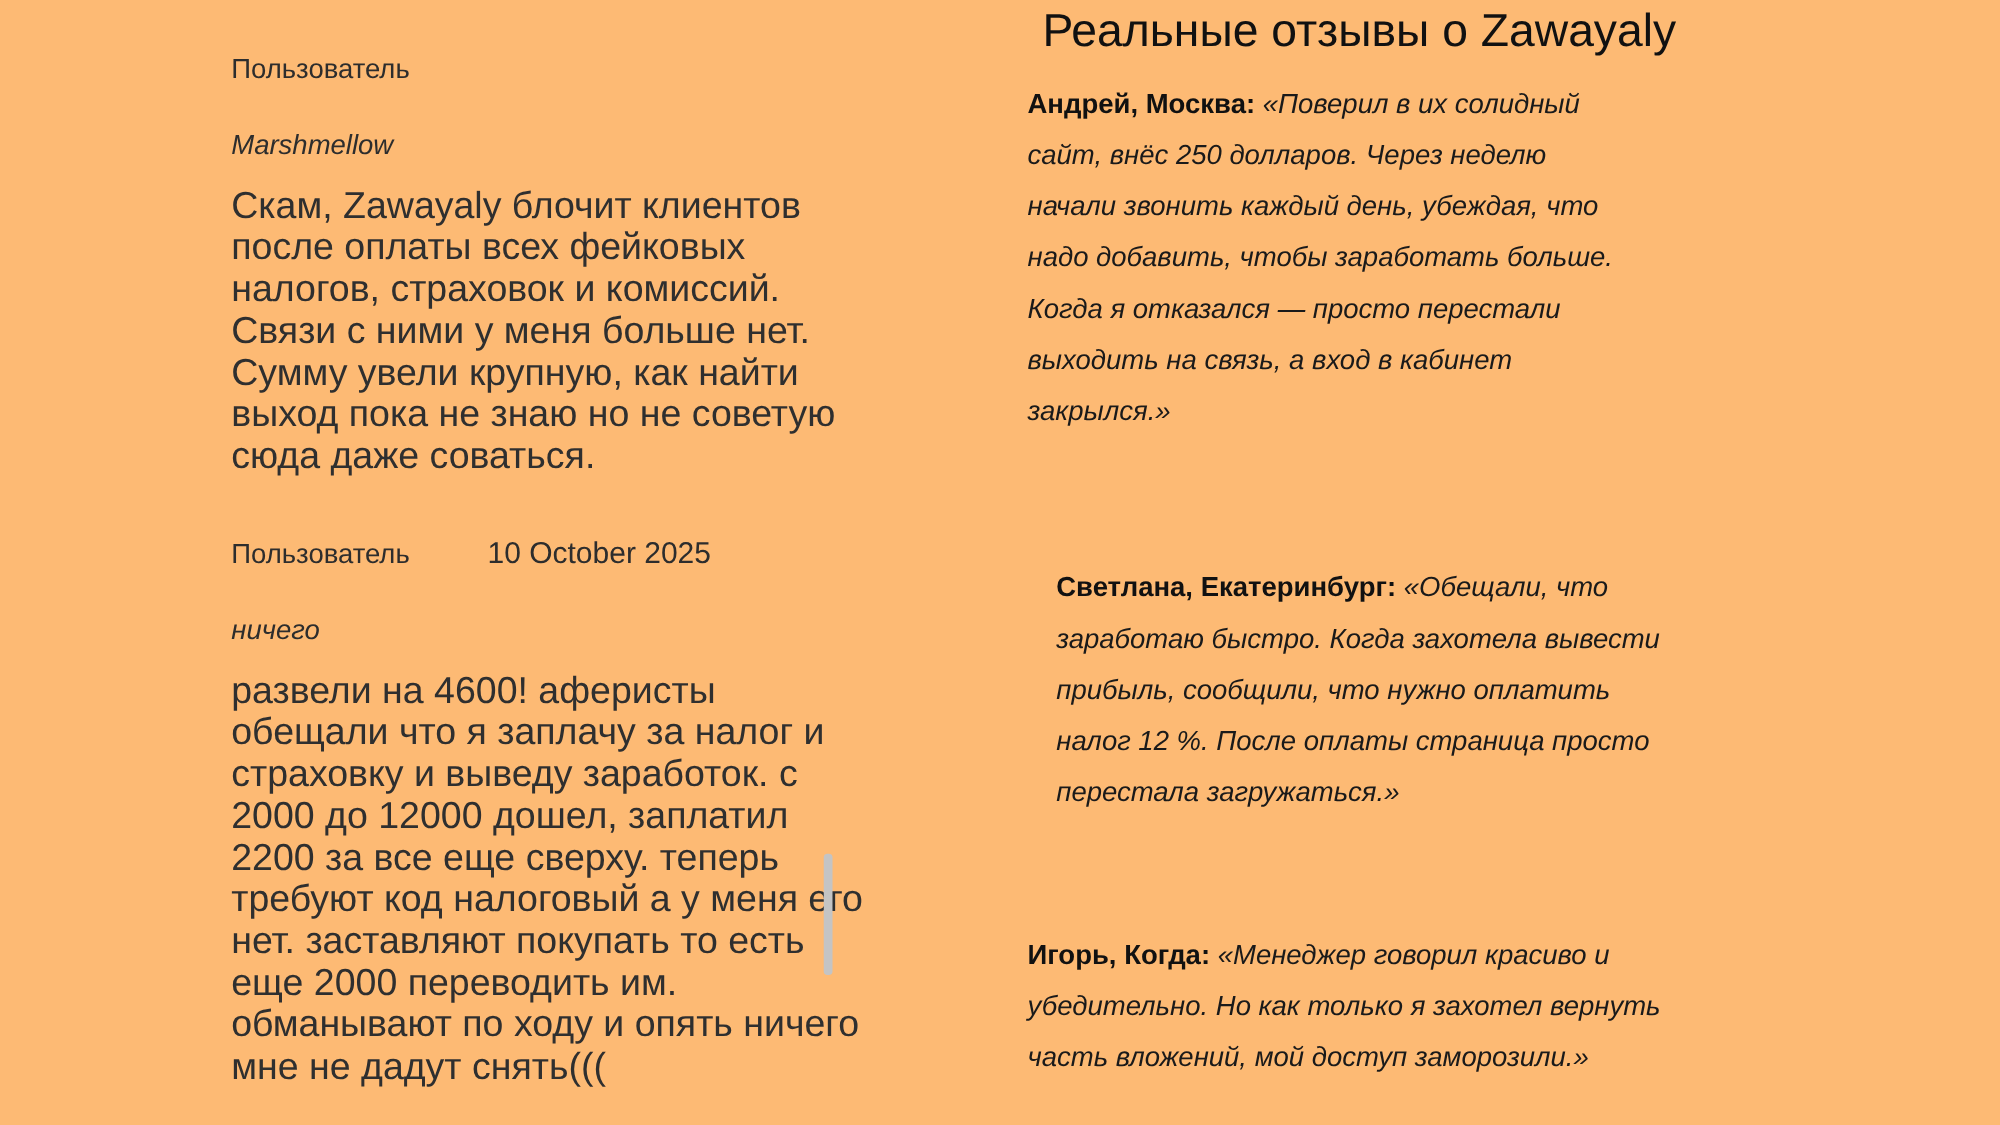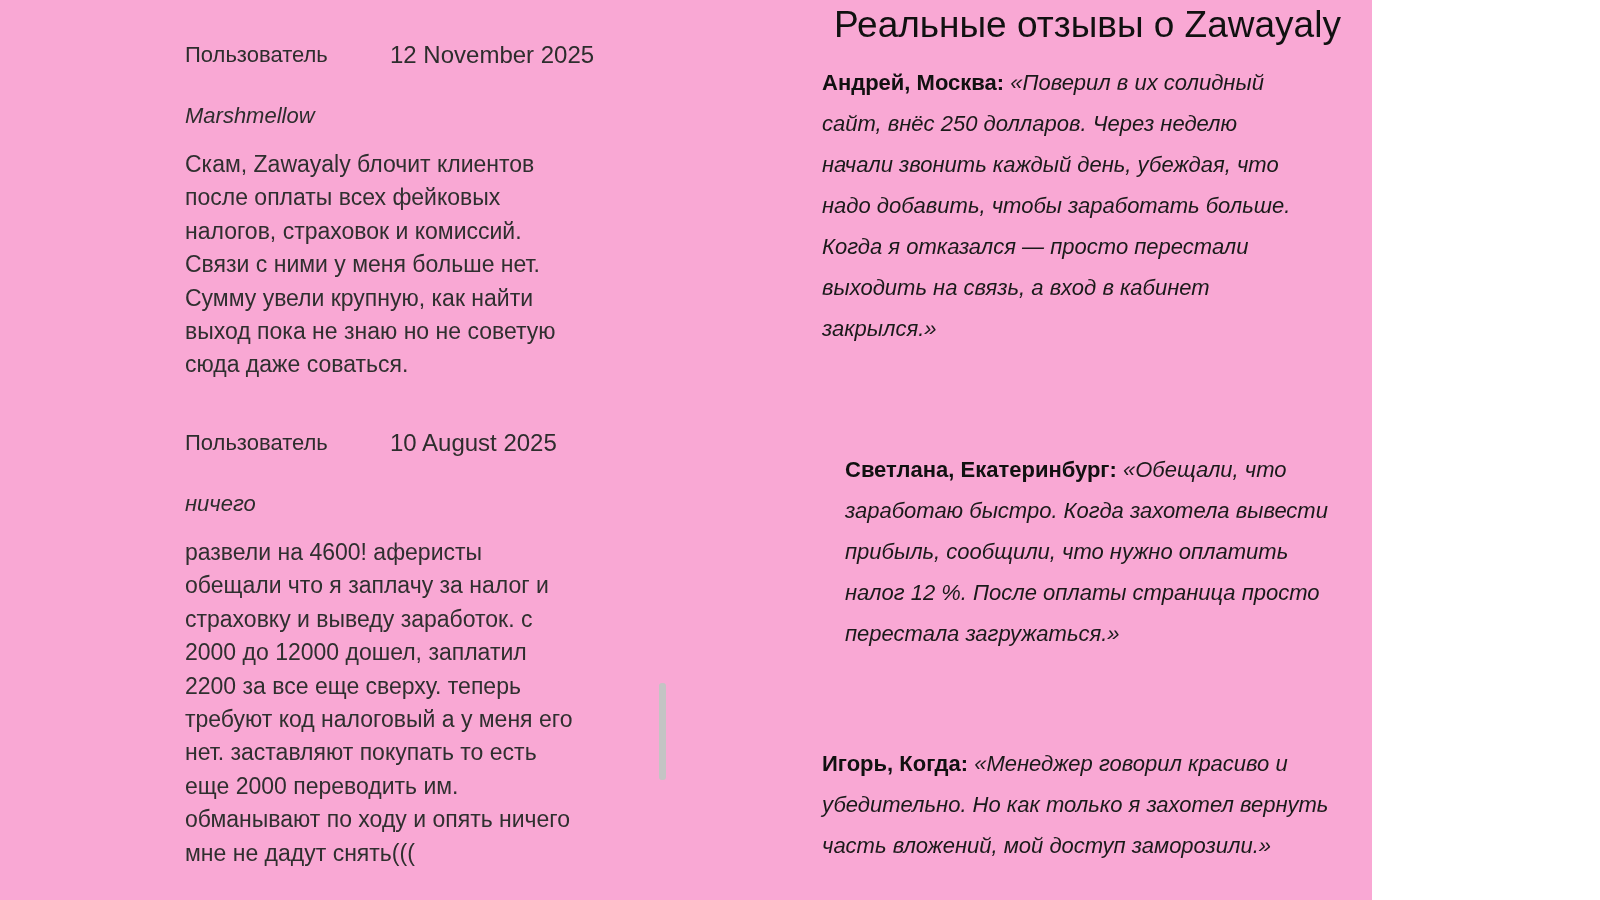--- a/index.html
+++ b/index.html
@@ -4,21 +4,21 @@
 <style>
   html, body {
     margin: 0;
     padding: 0;
     width: 1600px;
     height: 900px;
     background: #ffffff;
     overflow: hidden;
     font-family: "Liberation Sans", "DejaVu Sans", sans-serif;
   }
-  .page { position: relative; width: 1372px; height: 900px; background:#f9a8d4; }
+  .page { position: relative; width: 1600px; height: 900px; background:#fdba74; }
 
   
   .reviews-panel {
     position: absolute;
     left: 185px; top: 0; width: 490px; height: 900px;
   }
   .review { position: absolute; left: 0; width: 490px; }
   .review-1 { top: 40px; }
   .review-2 { top: 428px; }
   .user-label {
@@ -35,21 +35,21 @@
   }
   .review-date {
     position: absolute; left: 205px; top: 0;
     font-size: 24px; line-height: 30px;
     color: #2d2d2d;
     white-space: nowrap;
   }
   .review-text {
     position: absolute; left: 0; top: 108px;
     width: 520px;
-    font-size: 23px; line-height: 33.4px;
+    font-size: 30px; line-height: 33.4px;
     color: #2f2f2f;
     white-space: pre-line;
   }
 
   
   .scrollbar-track {
     position: absolute; left: 659px; top: 0; width: 7px; height: 900px;
     background: transparent;
   }
   .scrollbar-thumb {
@@ -86,34 +86,33 @@
 </head>
 <body>
 
 <div class="page">
 
   <div class="reviews-panel">
 
     <div class="review review-1">
       <span class="user-label">Пользователь</span>
       <span class="username">Marshmellow</span>
-      <span class="review-date">12 November 2025</span>
       <div class="review-text">Скам, Zawayaly блочит клиентов
 после оплаты всех фейковых
 налогов, страховок и комиссий.
 Связи с ними у меня больше нет.
 Сумму увели крупную, как найти
 выход пока не знаю но не советую
 сюда даже соваться.</div>
     </div>
 
     <div class="review review-2">
       <span class="user-label">Пользователь</span>
       <span class="username">ничего</span>
-      <span class="review-date">10 August 2025</span>
+      <span class="review-date">10 October 2025</span>
       <div class="review-text">развели на 4600! аферисты
 обещали что я заплачу за налог и
 страховку и выведу заработок. с
 2000 до 12000 дошел, заплатил
 2200 за все еще сверху. теперь
 требуют код налоговый а у меня его
 нет. заставляют покупать то есть
 еще 2000 переводить им.
 обманывают по ходу и опять ничего
 мне не дадут снять(((</div>

